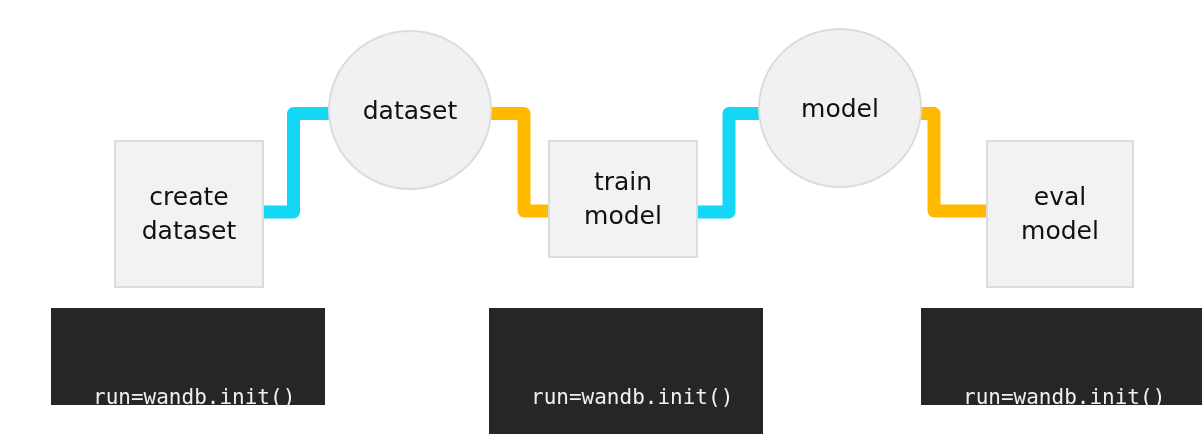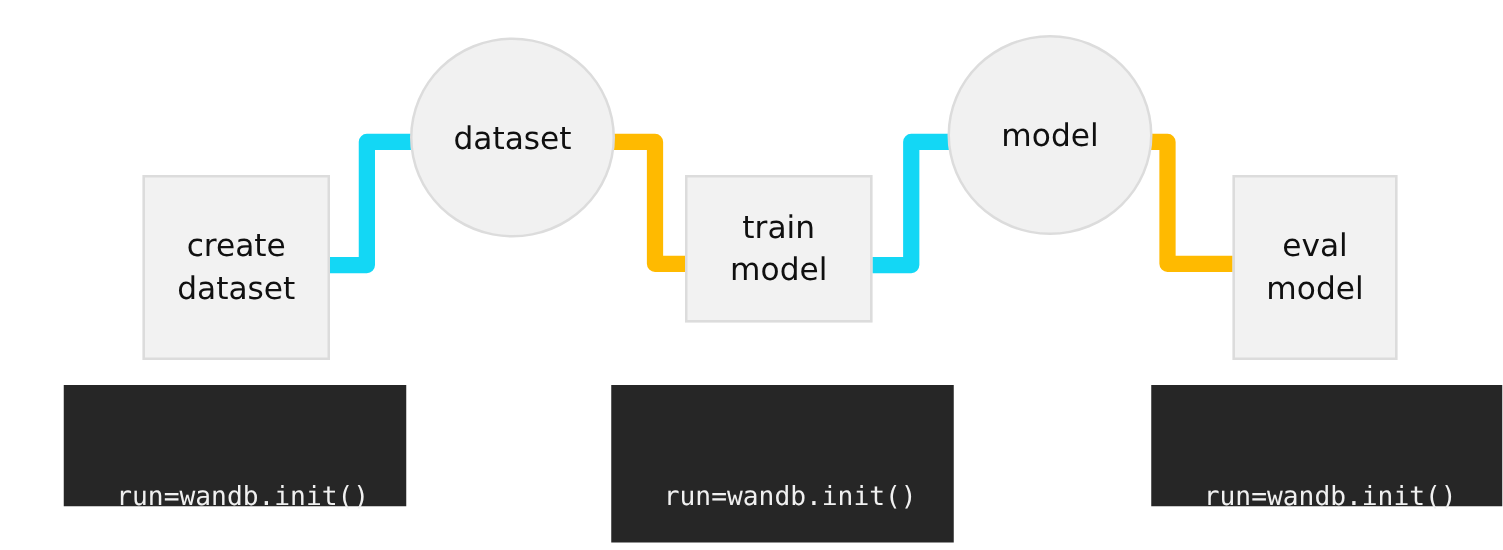--- a/index.html
+++ b/index.html
@@ -102,21 +102,21 @@
   <div class="proc-box" style="left:114px; top:140px; width:150px; height:148px;">
     <span class="ln">create</span>
     <span class="ln">dataset</span>
   </div>
 
   <div class="proc-box" style="left:548px; top:140px; width:150px; height:118px;">
     <span class="ln">train</span>
     <span class="ln">model</span>
   </div>
 
-  <div class="proc-box" style="left:986px; top:140px; width:132px; height:148px;">
+  <div class="proc-box" style="left:986px; top:140px; width:148px; height:148px;">
     <span class="ln">eval</span>
     <span class="ln">model</span>
   </div>
 
   <div class="artifact-node" style="left:328px; top:30px; width:164px; height:160px;">
     <span>dataset</span>
   </div>
 
   <div class="artifact-node" style="left:758px; top:28px; width:164px; height:160px;">
     <span>model</span>

